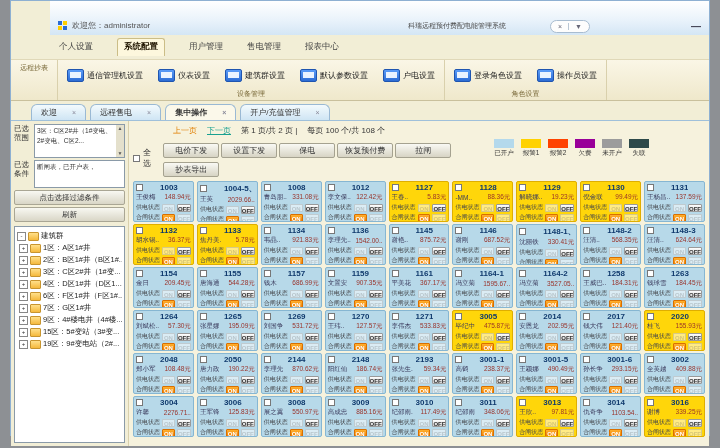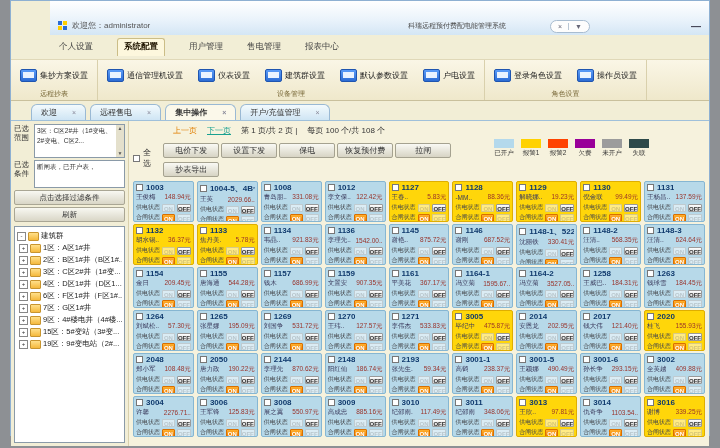--- a/index.html
+++ b/index.html
@@ -77,21 +77,21 @@
   .legend{margin-left:auto;display:flex;gap:7px;padding-right:56px;}
   .lg-item{display:flex;flex-direction:column;align-items:center;gap:1px;}
   .lg-swatch{width:20px;height:9px;}
   .lg-label{font-size:6.5px;color:#333;}
   
   .grid{display:grid;grid-template-columns:repeat(9,1fr);gap:2px 3px;}
   .card{border:1px solid;border-radius:2px;padding:1px 2px;display:flex;flex-direction:column;
     gap:1px;height:41px;box-sizing:border-box;overflow:hidden;}
   .card.open{background:#b7d9e9;border-color:#86b6d2;}
   .card.alarm1{background:#ffd60a;border-color:#dfae00;}
-  .c-head{display:flex;align-items:center;gap:3px;}
+  .c-head{display:flex;align-items:center;gap:17px;}
   .room{font-size:8px;font-weight:bold;color:#103a6d;white-space:nowrap;overflow:hidden;}
   .c-mid{display:flex;justify-content:space-between;align-items:center;font-size:6.5px;gap:2px;}
   .nm{color:#3a3a5c;overflow:hidden;white-space:nowrap;max-width:52%;}
   .amt{color:#99322a;white-space:nowrap;overflow:hidden;}
   .c-st{display:flex;align-items:center;gap:2px;font-size:6px;}
   .lb{color:#44464a;flex:0 0 auto;}
   .sbtn{flex:1;text-align:center;border-radius:1px;height:8px;line-height:8px;font-weight:bold;
     font-size:6px;box-sizing:border-box;}
   .sbtn.act-off{background:linear-gradient(#ffffff,#d2d2d2);border:1px solid #9a9a9a;color:#333;}
   .sbtn.act-on{background:linear-gradient(#ffb12f,#ef7d00);border:1px solid #d96f00;color:#fff;}
@@ -120,28 +120,20 @@
 
   <div class="menubar" id="menubar">
       <span class="menu-item">个人设置</span>
       <span class="menu-item active">系统配置</span>
       <span class="menu-item">用户管理</span>
       <span class="menu-item">售电管理</span>
       <span class="menu-item">报表中心</span>
     </div>
   <div class="ribbon" id="ribbon">
       <div class="rgroup">
-        <div class="rbtns">
-          <span class="rbtn">
-            <span class="mon-icon">
-              <i></i>
-            </span>
-            <span class="rbtn-label">集抄方案设置</span>
-          </span>
-        </div>
         <div class="rlabel">远程抄表</div>
       </div>
       <div class="rgroup">
         <div class="rbtns">
           <span class="rbtn">
             <span class="mon-icon">
               <i></i>
             </span>
             <span class="rbtn-label">通信管理机设置</span>
           </span>

